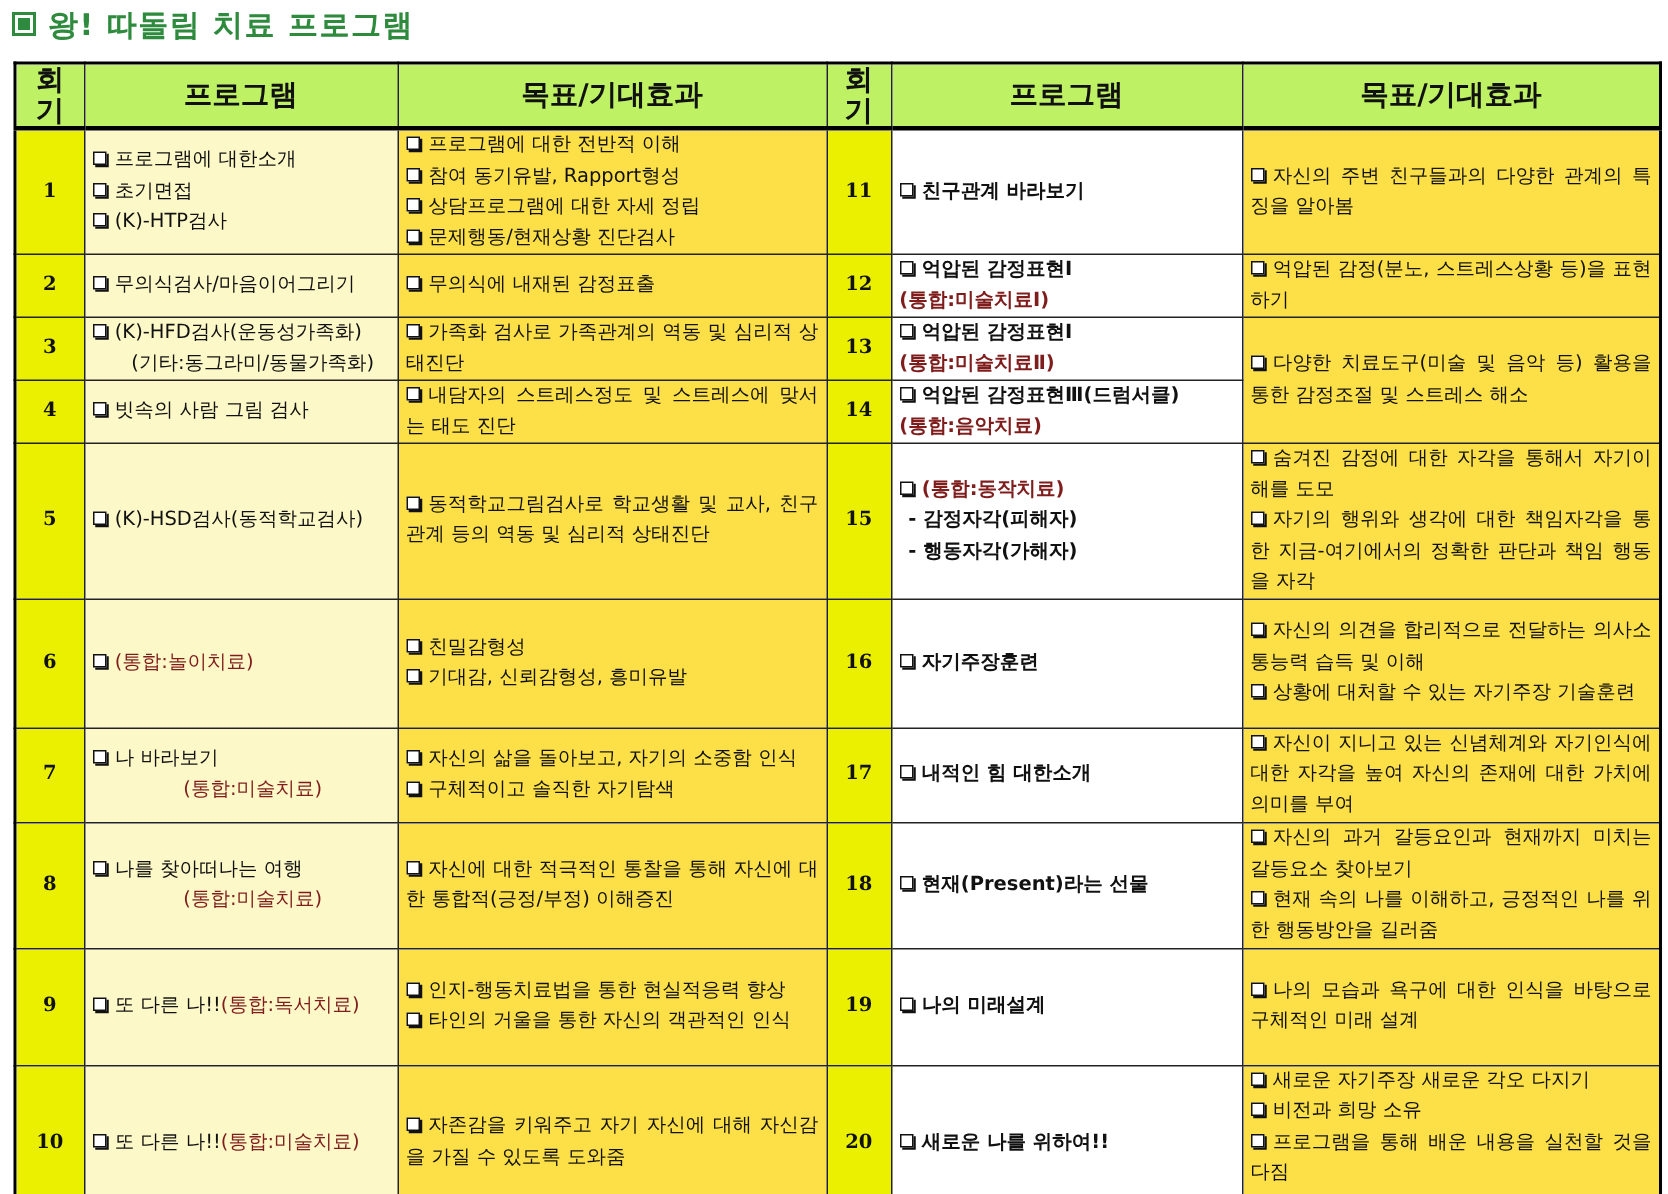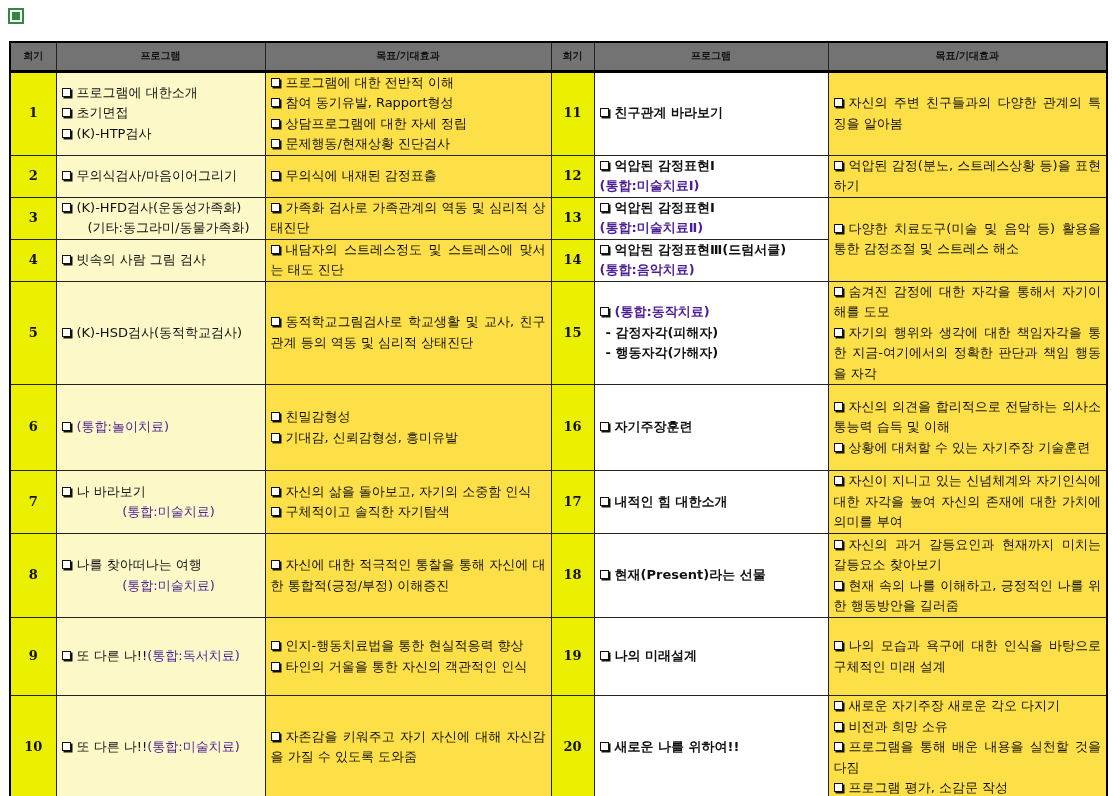--- a/index.html
+++ b/index.html
@@ -19,42 +19,43 @@
   table.grid {
     position: absolute; left: 9px; top: 41px; width: 1097px;
     border-collapse: collapse; table-layout: fixed;
     border: 2.5px solid #000;
   }
   table.grid td, table.grid th {
     border: 1px solid #222; font-size: 13px; line-height: 20.5px; vertical-align: middle;
     padding: 0 5px; overflow: hidden;
   }
   table.grid th {
-    background: #737373; font-weight: bold; height: 29px; font-size: 10px; text-align: center;
+    background: #bef264; font-weight: bold; height: 29px; font-size: 19px; text-align: center;
     border-bottom: 3px solid #000;
   }
   td.num { background: #eaf000; text-align: center; font-weight: bold; font-family: "DejaVu Serif", "Liberation Serif", serif; font-size: 14px; }
   td.prog-l { background: #fdf8c8; }
   td.prog-r { background: #ffffff; font-weight: bold; }
   td.goal { background: #fde047; text-align: justify; }
   .line { display: block; white-space: nowrap; }
   .wrap { display: block; white-space: normal; text-align: justify; }
-  .red { color: #4c1d95; }
+  .red { color: #7f1d1d; }
   .box {
     display: inline-block; width: 9px; height: 9px; border: 1.5px solid #111; margin-right: 6px;
     vertical-align: 0px; box-shadow: 1.5px 1.5px 0 #111; background: #fff;
   }
   .indent { padding-left: 16px; text-align: center; }
   .indent2 { padding-left: 6px; }
 </style>
 </head>
 <body>
 
 <div class="title">
   <span class="sq"></span>
+  <span>왕! 따돌림 치료 프로그램</span>
 </div>
 
 <table class="grid">
   <colgroup>
     <col style="width:46px">
       <col style="width:209px">
       <col style="width:286px">
     <col style="width:43px">
       <col style="width:234px">
       <col style="width:279px">

